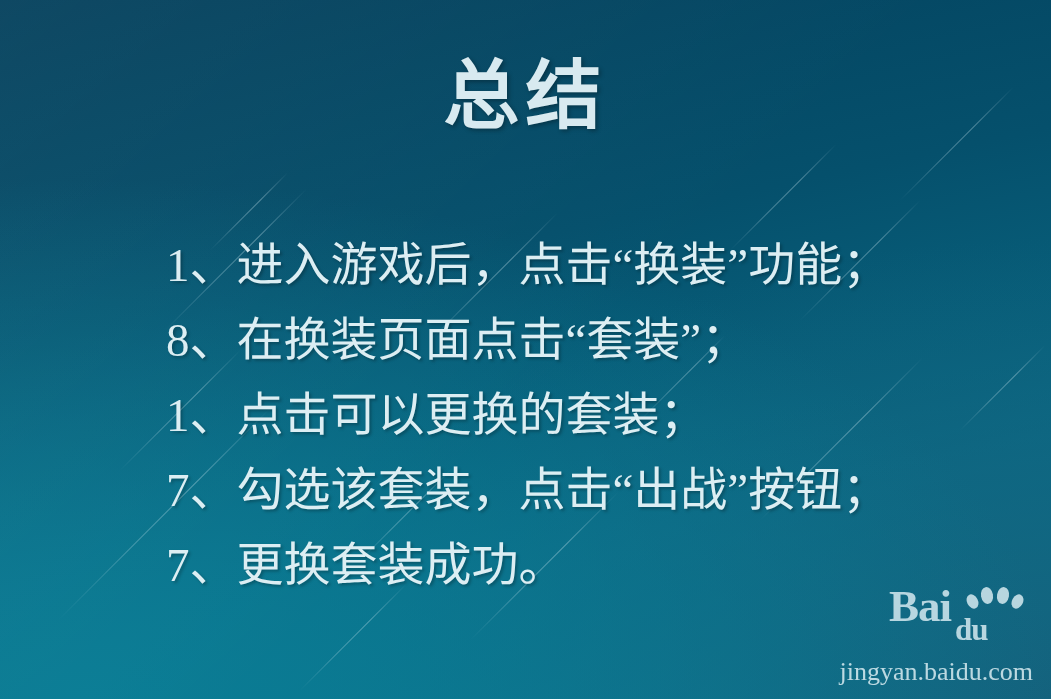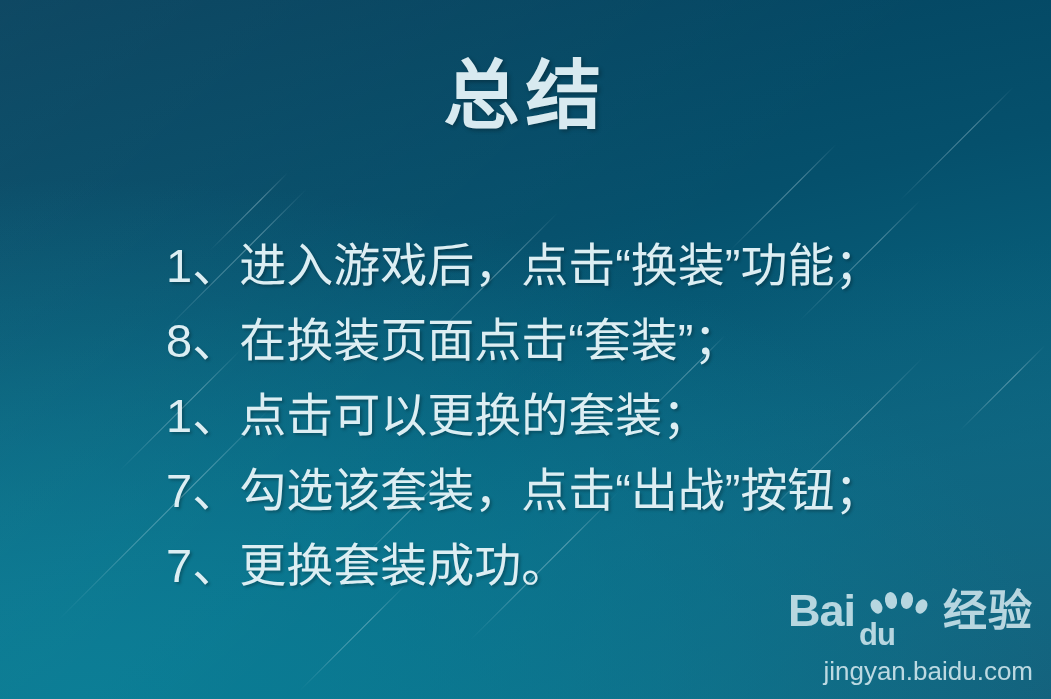--- a/index.html
+++ b/index.html
@@ -17,20 +17,21 @@
     width: 1051px;
     height: 699px;
     overflow: hidden;
     background: #06455f;
     
     background-image:
       linear-gradient(135deg, rgba(255,255,255,0.045) 0%, rgba(255,255,255,0.0) 55%),
       radial-gradient(ellipse 150% 120% at 8% 100%, #0a7d95 0%, rgba(10,125,149,0) 62%),
       radial-gradient(ellipse 120% 110% at 100% 100%, #14627d 0%, rgba(20,98,125,0) 60%),
       linear-gradient(168deg, #04405c 0%, #05506c 38%, #0a6a85 72%, #0c7790 100%);
+    font-family: Liberation Serif, serif;
   }
 
   
   .streaks {
     position: absolute;
     inset: 0;
     pointer-events: none;
     overflow: hidden;
   }
   .streak {
@@ -132,21 +133,21 @@
   }
   .wm-cn {
     font-size: 44px;
     font-weight: 700;
     color: #cfe6ed;
     line-height: 0.95;
     margin-left: 2px;
     letter-spacing: 1px;
   }
   .wm-url {
-    margin-top: 10px;
+    margin-top: 16px;
     font-size: 26px;
     font-weight: 400;
     color: #d4e9ef;
     letter-spacing: 0px;
   }
 </style>
 </head>
 <body>
 
 <div class="slide">
@@ -183,18 +184,17 @@
       <span class="wm-bai">Bai</span>
       <span class="wm-paw-du">
         <span class="wm-paw">
           <i></i>
             <i></i>
             <i></i>
             <i></i>
         </span>
         <span class="wm-du">du</span>
       </span>
-      <span class="wm-cn">经验</span>
     </div>
     <div class="wm-url">jingyan.baidu.com</div>
   </div>
 
 </div>
 
 </body></html>

